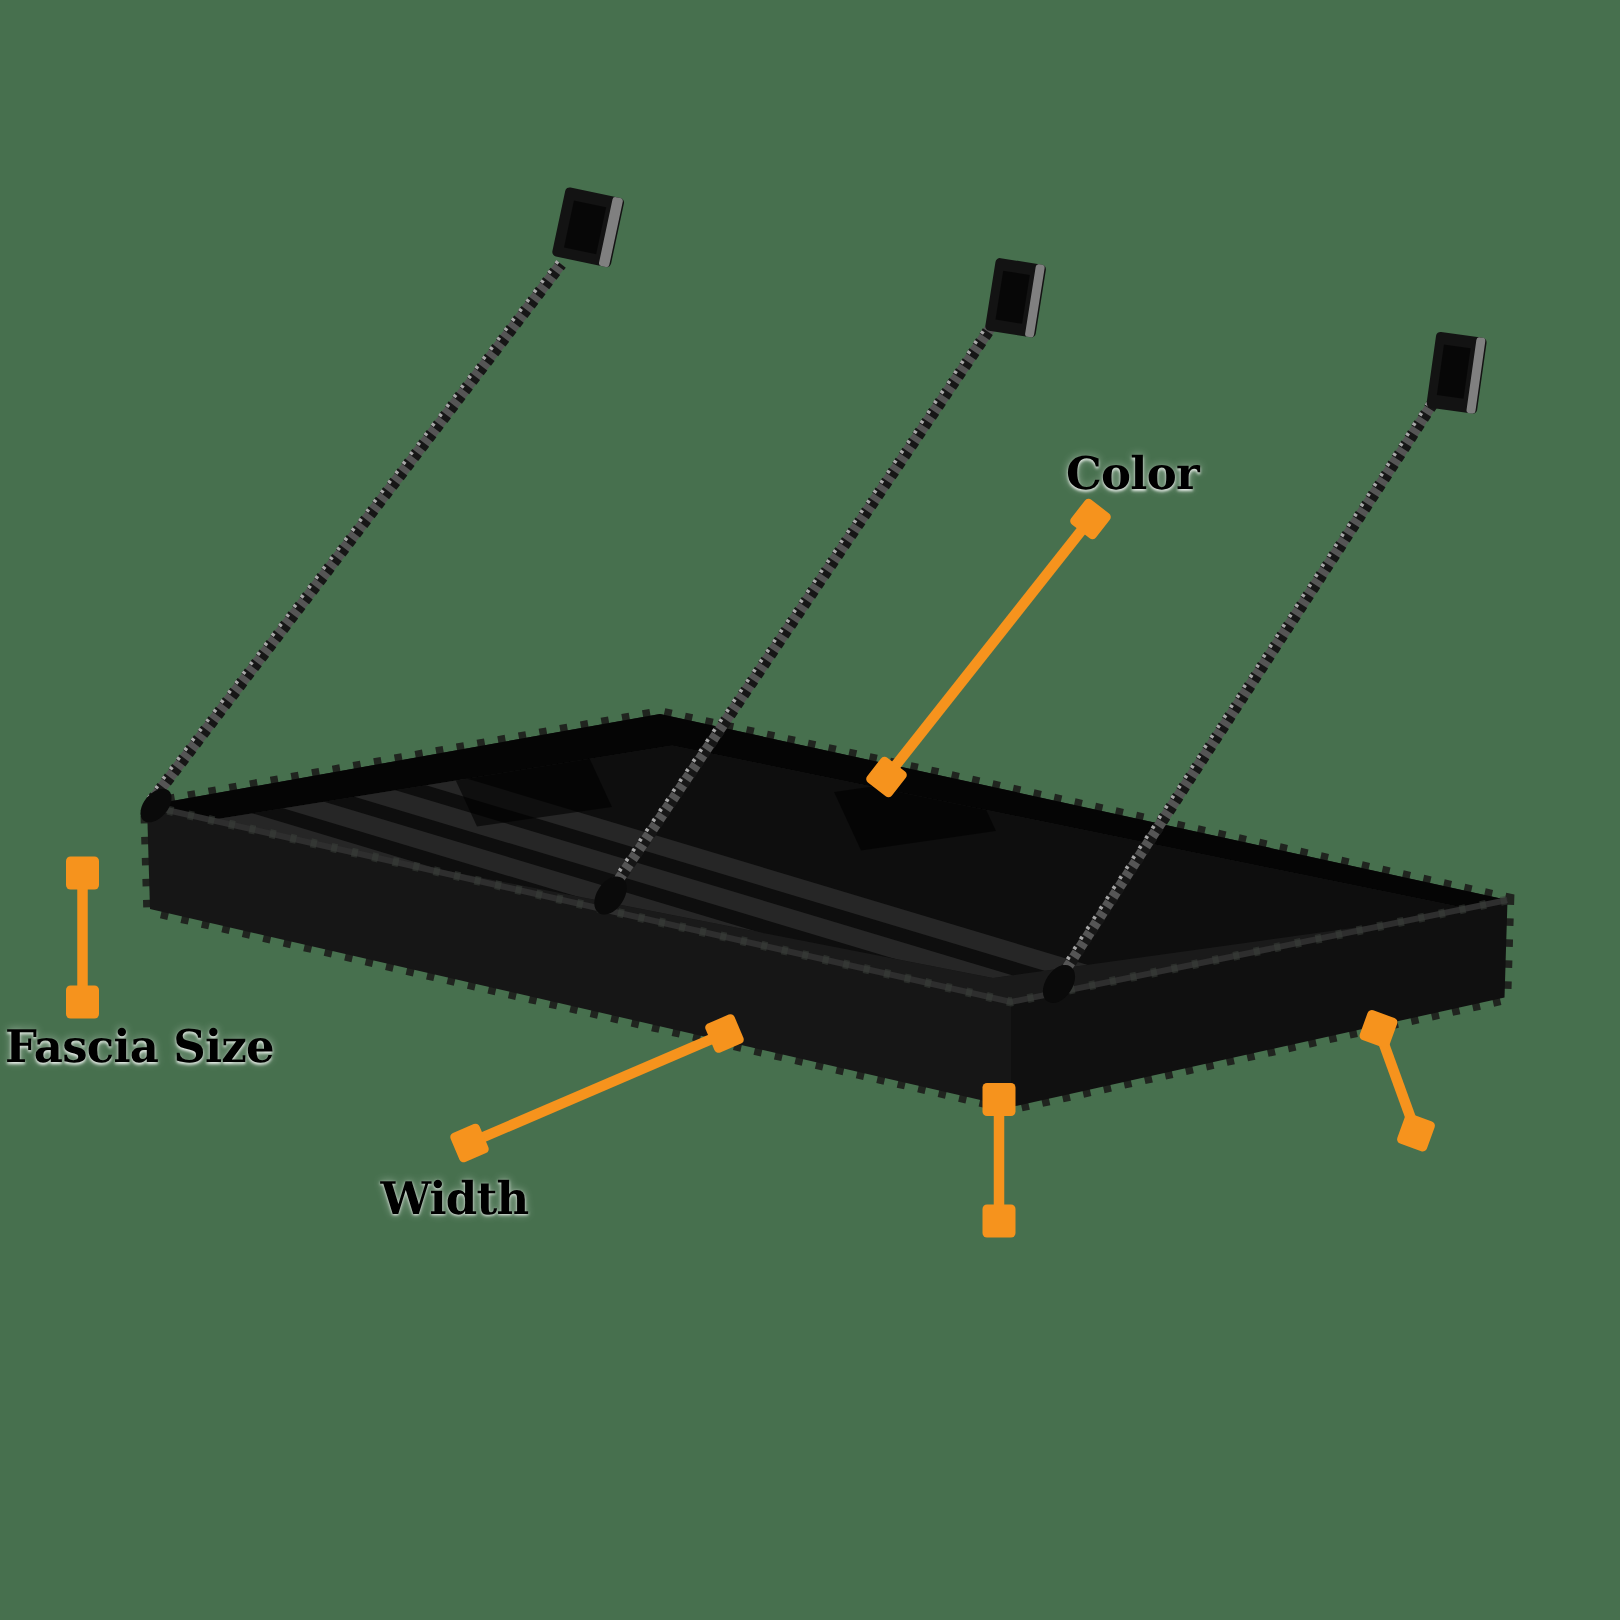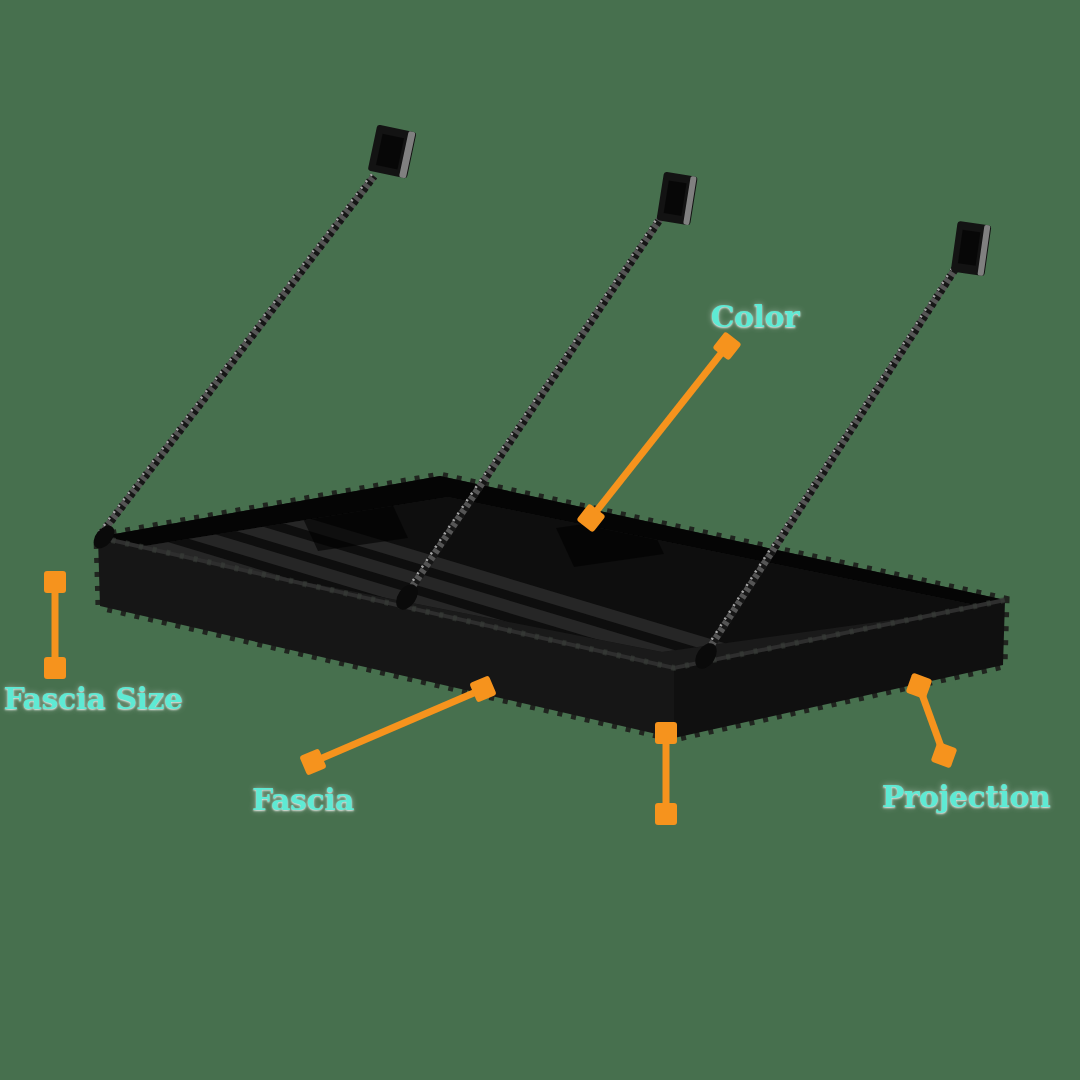--- a/index.html
+++ b/index.html
@@ -20,21 +20,21 @@
     left: 0;
     top: 0;
   }
   .callout-label {
     position: absolute;
     transform: translateX(-50%);
     white-space: nowrap;
     font-weight: 700;
     font-size: 30px;
     letter-spacing: -0.5px;
-    color: #5eead4;
+    color: #000000;
     text-shadow: 0 1px 2px rgba(255,255,255,0.85), 0 0 6px rgba(255,255,255,0.45);
     user-select: none;
   }
 </style>
 </head>
 <body>
 
 <div class="canvas">
 
   <svg class="diagram-svg" width="1080" height="1080" viewBox="0 0 1080 1080">
@@ -140,18 +140,17 @@
       <line x1="919" y1="686" x2="944" y2="755" stroke-width="7"></line>
       <rect x="-10.5" y="-10.5" width="21" height="21" rx="3" stroke="none" transform="translate(919,686) rotate(20)"></rect>
       <rect x="-10.5" y="-10.5" width="21" height="21" rx="3" stroke="none" transform="translate(944,755) rotate(20)"></rect>
     </g>
   </svg>
 
   <div class="callout-label" style="left:755px; top:299px;">Color</div>
 
   <div class="callout-label" style="left:93px; top:681px;">Fascia Size</div>
 
-  <div class="callout-label" style="left:303px; top:782px;">Fascia</div>
+  <div class="callout-label" style="left:303px; top:782px;">Width</div>
 
 
-  <div class="callout-label" style="left:966px; top:779px;">Projection</div>
 
 </div>
 
 </body></html>

